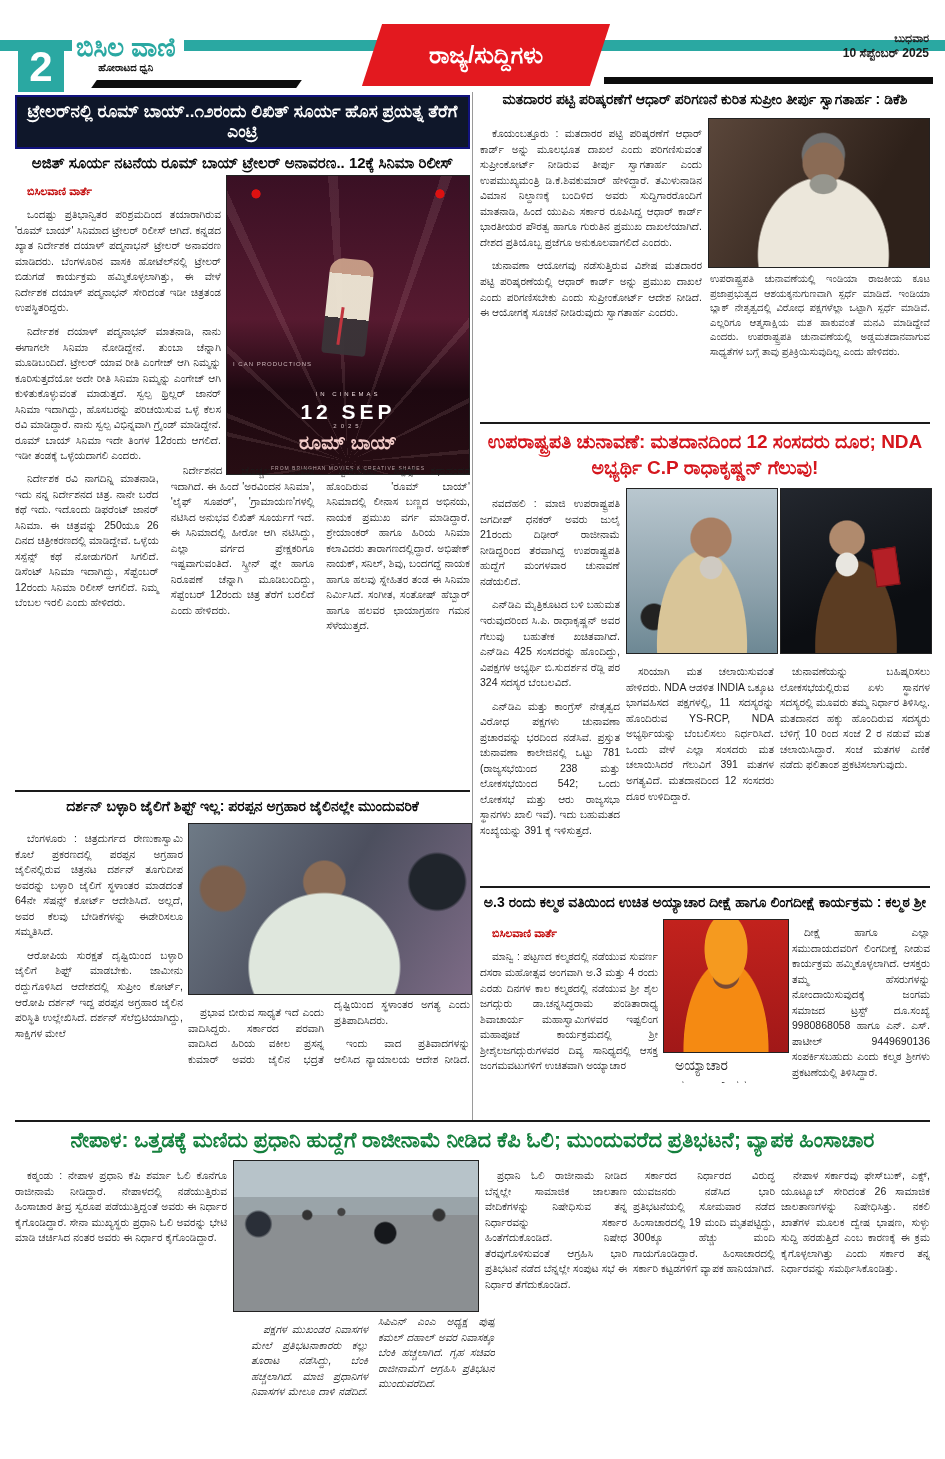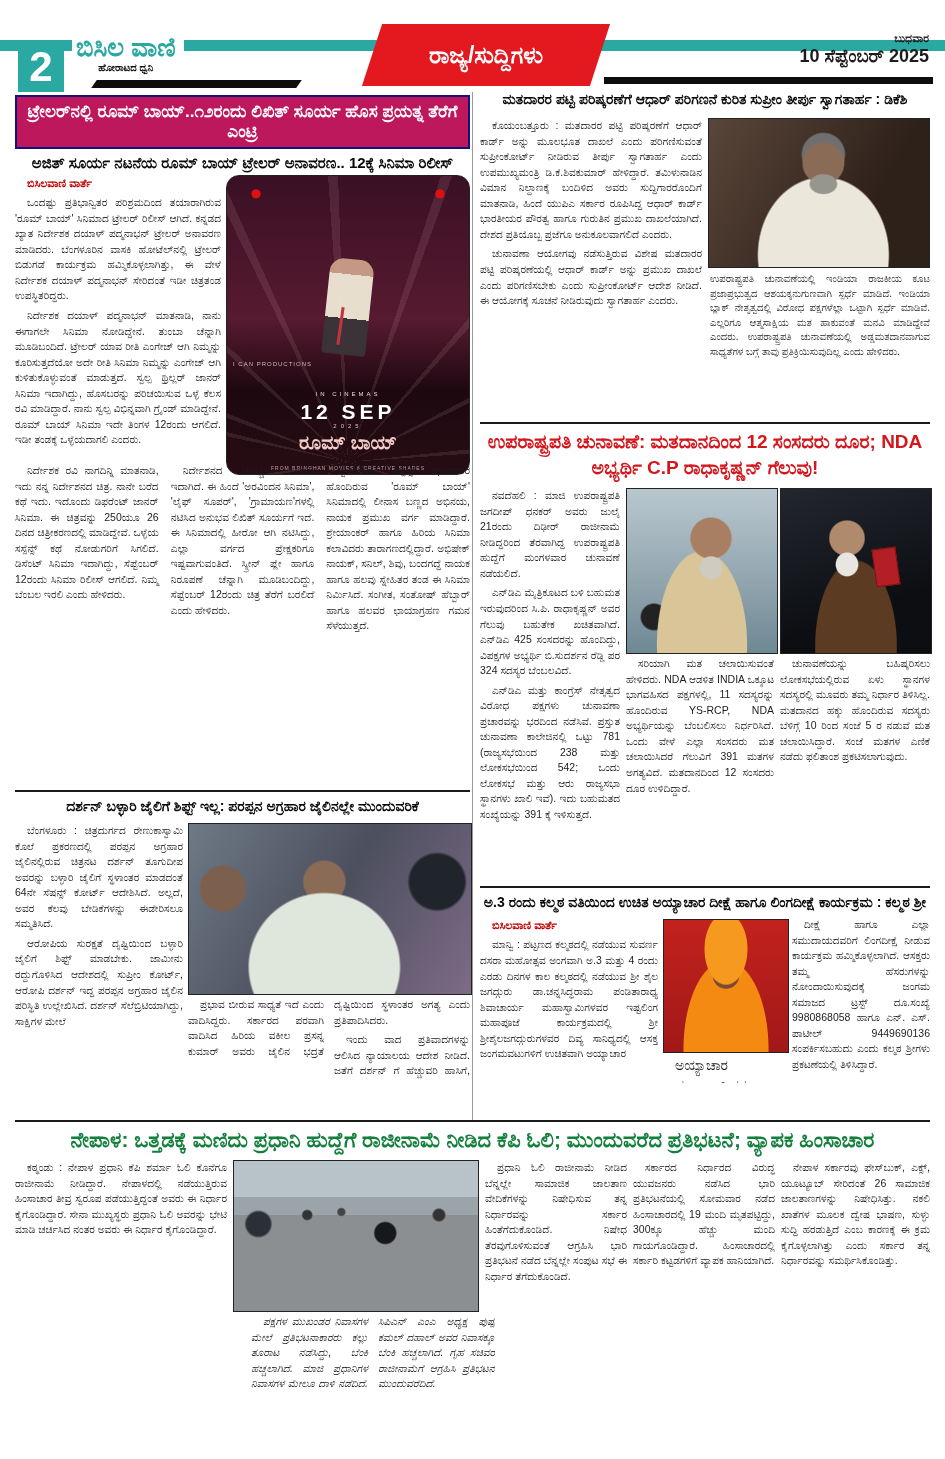--- a/index.html
+++ b/index.html
@@ -9,42 +9,42 @@
   .h-tealbar{position:absolute;top:40px;left:0;right:0;height:11px;background:#2aa8a2;}
   .h-pagenum{position:absolute;left:18px;top:42px;width:46px;height:50px;background:#2aa8a2;color:#fff;
              font-size:42px;font-weight:bold;line-height:50px;text-align:center;}
   .h-mast{position:absolute;left:72px;top:34px;background:#fff;padding:0 8px 2px 4px;}
   .h-mastname{color:#2aa8a2;font-size:26px;font-weight:800;line-height:1;}
   .h-tagline{font-size:10px;font-weight:bold;color:#111;text-align:center;margin-top:2px;}
   .h-blackslant{position:absolute;left:94px;top:80px;width:205px;height:8px;background:#0d0d0d;transform:skewX(-35deg);}
   .h-red{position:absolute;left:372px;top:24px;width:228px;height:62px;background:#e3191f;transform:skewX(-18deg);}
   .h-red span{display:block;transform:skewX(18deg);color:#fff;font-weight:800;font-size:23px;line-height:62px;text-align:center;}
   .h-day{position:absolute;right:16px;top:32px;font-size:11px;font-weight:bold;text-align:left;}
-  .h-date{position:absolute;right:16px;top:46px;font-size:18px;font-weight:bold;text-align:right;}
+  .h-date{position:absolute;right:16px;top:46px;font-size:12px;font-weight:bold;text-align:right;}
   .h-blackbar-right{position:absolute;left:604px;right:12px;top:77px;height:7px;background:#0d0d0d;}
   
   .sec{position:absolute;}
   .bt{font-size:10.5px;line-height:1.48;text-align:justify;}
-  .bt p{margin:0 0 4px;text-indent:12px;}
+  .bt p{margin:8px 0 4px;text-indent:12px;}
   .byline{color:#c00000;font-weight:bold;font-size:11px;margin:0 0 3px;text-indent:0;}
   .col{position:absolute;overflow:hidden;}
   .photo{position:absolute;border:1px solid #222;overflow:hidden;}
   .vline{position:absolute;width:1px;background:#9a9a9a;}
   .hline{position:absolute;height:0;border-top:2px solid #1a1a1a;}
   .cap{font-size:10px;line-height:1.45;text-align:justify;}
   
-  .hl-blue{background:#be185d;border:2px solid #11127d;color:#fff;font-weight:bold;font-size:17px;
+  .hl-blue{background:#0f172a;border:2px solid #11127d;color:#fff;font-weight:bold;font-size:17px;
            text-align:center;padding:5px 6px;}
   .subhead{font-weight:bold;font-size:15px;text-align:center;margin:5px 0 3px;color:#0a0a0a;}
   .a1-body{position:relative;height:648px;}
   .poster{background:
       radial-gradient(circle at 12% 6%, #d11 0 1.2%, transparent 1.4%),
       radial-gradient(circle at 88% 6%, #d11 0 1.2%, transparent 1.4%),
       repeating-conic-gradient(from -70deg at 50% 96%, rgba(255,210,210,0.10) 0 2deg, transparent 2deg 22deg),
-      linear-gradient(180deg,#3a1024 0%,#571a30 48%,#1d0810 72%,#270d13 100%); border-radius: 13px;}
+      linear-gradient(180deg,#3a1024 0%,#571a30 48%,#1d0810 72%,#270d13 100%);}
   .p-fig{position:absolute;left:50%;top:28%;width:44px;height:96px;transform:translateX(-50%) rotate(6deg);
       background:linear-gradient(180deg,#caa089 0 16%, #efe8d6 16% 62%, #3a3438 62% 100%);
       border-radius:14px 14px 4px 4px;opacity:.95;}
   .p-strap{position:absolute;left:50%;top:44%;width:3px;height:38px;background:#c2353f;transform:translateX(-9px) rotate(8deg);}
   .p-studio{position:absolute;left:6px;top:62%;font-size:6px;color:#cfb9bd;letter-spacing:1px;}
   .p-incin{position:absolute;left:0;right:0;top:72%;text-align:center;font-size:6px;color:#e8d7d9;letter-spacing:3px;}
   .p-date{position:absolute;left:0;right:0;top:75%;text-align:center;font-size:21px;font-weight:bold;color:#fff;letter-spacing:4px;}
   .p-year{position:absolute;left:0;right:0;top:83%;text-align:center;font-size:6px;color:#d8c3c6;letter-spacing:4px;}
   .p-title{position:absolute;left:0;right:0;top:86%;text-align:center;font-size:19px;font-weight:bold;color:#f3ccc9;}
   .p-banner{position:absolute;left:0;right:0;bottom:3px;text-align:center;font-size:5px;color:#b8a3a6;letter-spacing:1px;}
@@ -164,21 +164,21 @@
         <p>ಎನ್‌ಡಿಎ ಮತ್ತು ಕಾಂಗ್ರೆಸ್ ನೇತೃತ್ವದ ವಿರೋಧ ಪಕ್ಷಗಳು ಚುನಾವಣಾ ಪ್ರಚಾರವನ್ನು ಭರದಿಂದ ನಡೆಸಿವೆ. ಪ್ರಸ್ತುತ ಚುನಾವಣಾ ಕಾಲೇಜಿನಲ್ಲಿ ಒಟ್ಟು 781 (ರಾಜ್ಯಸಭೆಯಿಂದ 238 ಮತ್ತು ಲೋಕಸಭೆಯಿಂದ 542; ಒಂದು ಲೋಕಸಭೆ ಮತ್ತು ಆರು ರಾಜ್ಯಸಭಾ ಸ್ಥಾನಗಳು ಖಾಲಿ ಇವೆ). ಇದು ಬಹುಮತದ ಸಂಖ್ಯೆಯನ್ನು 391 ಕ್ಕೆ ಇಳಿಸುತ್ತದೆ.</p>
       </div>
       <div class="photo ph-vp1" style="left:146px;top:4px;width:150px;height:164px;"></div>
       <div class="photo ph-vp2" style="left:300px;top:4px;width:150px;height:164px;">
         <div class="p-book"></div>
       </div>
       <div class="col bt" style="left:146px;top:172px;width:148px;height:218px;">
         <p>ಸರಿಯಾಗಿ ಮತ ಚಲಾಯಿಸುವಂತೆ ಹೇಳಿದರು. NDA ಆಡಳಿತ INDIA ಒಕ್ಕೂಟ ಭಾಗವಹಿಸದ ಪಕ್ಷಗಳಲ್ಲಿ, 11 ಸದಸ್ಯರನ್ನು ಹೊಂದಿರುವ YS-RCP, NDA ಅಭ್ಯರ್ಥಿಯನ್ನು ಬೆಂಬಲಿಸಲು ನಿರ್ಧರಿಸಿದೆ. ಒಂದು ವೇಳೆ ಎಲ್ಲಾ ಸಂಸದರು ಮತ ಚಲಾಯಿಸಿದರೆ ಗೆಲುವಿಗೆ 391 ಮತಗಳ ಅಗತ್ಯವಿದೆ. ಮತದಾನದಿಂದ 12 ಸಂಸದರು ದೂರ ಉಳಿದಿದ್ದಾರೆ.</p>
       </div>
       <div class="col bt" style="left:300px;top:172px;width:150px;height:218px;">
-        <p>ಚುನಾವಣೆಯನ್ನು ಬಹಿಷ್ಕರಿಸಲು ಲೋಕಸಭೆಯಲ್ಲಿರುವ ಏಳು ಸ್ಥಾನಗಳ ಸದಸ್ಯರಲ್ಲಿ ಮೂವರು ತಮ್ಮ ನಿರ್ಧಾರ ತಿಳಿಸಿಲ್ಲ. ಮತದಾನದ ಹಕ್ಕು ಹೊಂದಿರುವ ಸದಸ್ಯರು ಬೆಳಿಗ್ಗೆ 10 ರಿಂದ ಸಂಜೆ 5 ರ ನಡುವೆ ಮತ ಚಲಾಯಿಸಿದ್ದಾರೆ. ಸಂಜೆ ಮತಗಳ ಎಣಿಕೆ ನಡೆದು ಫಲಿತಾಂಶ ಪ್ರಕಟಿಸಲಾಗುವುದು.</p>
+        <p>ಚುನಾವಣೆಯನ್ನು ಬಹಿಷ್ಕರಿಸಲು ಲೋಕಸಭೆಯಲ್ಲಿರುವ ಏಳು ಸ್ಥಾನಗಳ ಸದಸ್ಯರಲ್ಲಿ ಮೂವರು ತಮ್ಮ ನಿರ್ಧಾರ ತಿಳಿಸಿಲ್ಲ. ಮತದಾನದ ಹಕ್ಕು ಹೊಂದಿರುವ ಸದಸ್ಯರು ಬೆಳಿಗ್ಗೆ 10 ರಿಂದ ಸಂಜೆ 2 ರ ನಡುವೆ ಮತ ಚಲಾಯಿಸಿದ್ದಾರೆ. ಸಂಜೆ ಮತಗಳ ಎಣಿಕೆ ನಡೆದು ಫಲಿತಾಂಶ ಪ್ರಕಟಿಸಲಾಗುವುದು.</p>
       </div>
     </div>
   </div>
 
   <div class="hline" style="left:15px;top:790px;width:455px;"></div>
 
   <div class="sec" style="left:15px;top:797px;width:455px;">
     <div class="hl-black">ದರ್ಶನ್ ಬಳ್ಳಾರಿ ಜೈಲಿಗೆ ಶಿಫ್ಟ್ ಇಲ್ಲ: ಪರಪ್ಪನ ಅಗ್ರಹಾರ ಜೈಲಿನಲ್ಲೇ ಮುಂದುವರಿಕೆ</div>
     <div style="position:relative;height:262px;">
       <div class="col bt" style="left:0;top:4px;width:168px;height:254px;">

